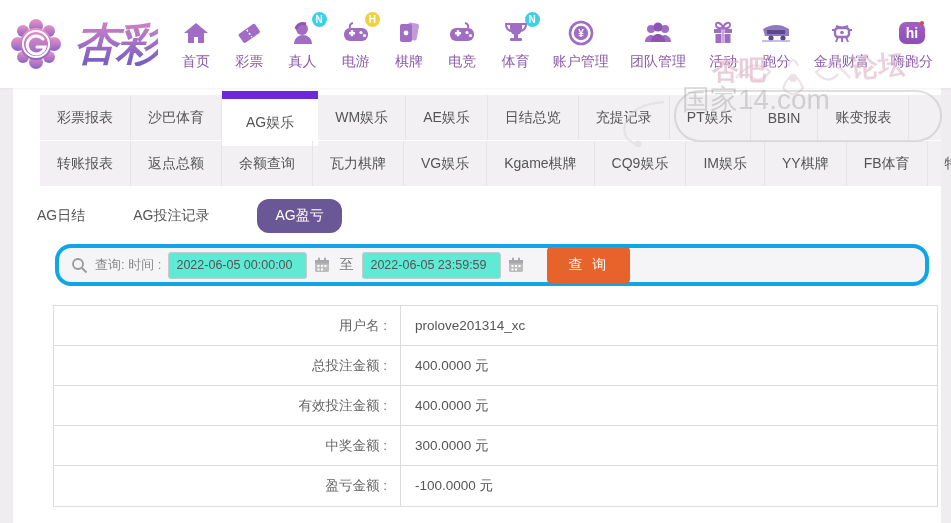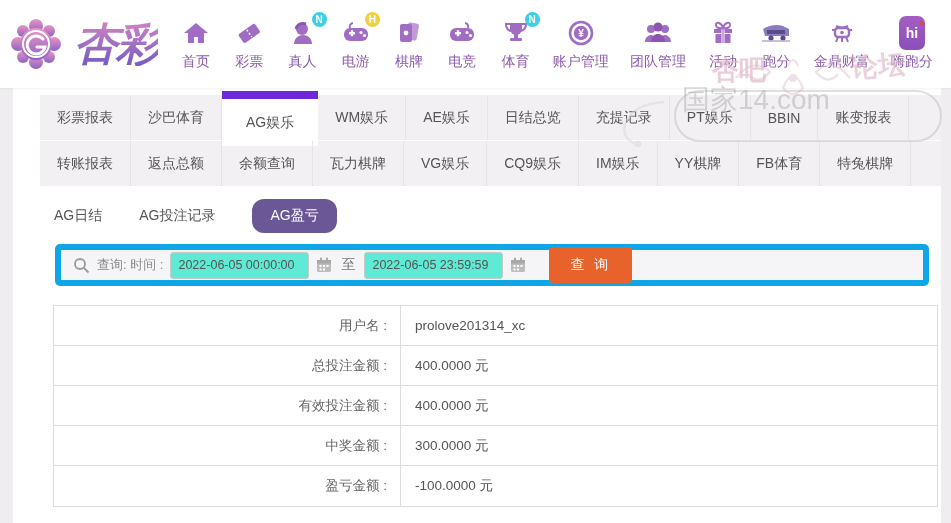--- a/index.html
+++ b/index.html
@@ -32,21 +32,21 @@
   .nav-label { font-size: 14px; color: #8a5cab; white-space: nowrap; }
   .badge {
     position: absolute; top: -6px; right: -8px;
     width: 15px; height: 15px; border-radius: 50%;
     font-size: 10px; font-weight: bold; color: #fff;
     display: flex; align-items: center; justify-content: center;
   }
   .badge-n { background: #3ecfe8; }
   .badge-h { background: #f2cf3d; }
   .hi-app {
-    width: 26px; height: 34px; border-radius: 7px;
+    width: 26px; height: 22px; border-radius: 7px;
     background: linear-gradient(180deg,#a45ec2,#8b4fb8);
     color: #fff; font-weight: bold; font-size: 14px;
     display: flex; align-items: center; justify-content: center; position: relative;
   }
   .hi-dot { position: absolute; top: 3px; right: 4px; width: 4px; height: 4px; border-radius: 50%; background: #e8423c; }
 
   
   .main {
     position: absolute; left: 13px; top: 88px; width: 928px; height: 435px;
     background: #fff; z-index: 1;
@@ -62,28 +62,28 @@
     border-right: 1px solid #e7e4e9;
     cursor: pointer; white-space: nowrap;
   }
   .tab.active {
     background: #fff; border-top: 8px solid #6d28d9;
     border-right: none; margin-top: -4px; height: 55px;
     padding: 1px 24px;
   }
 
   
-  .subtabs { margin: 13px 0 0 41px; display: flex; align-items: flex-start; gap: 37px; height: 34px; }
+  .subtabs { margin: 13px 0 0 24px; display: flex; align-items: flex-start; gap: 48px; height: 34px; }
   .subtab { font-size: 14px; color: #555; cursor: pointer; padding: 8px 0; }
   .subtab.active { background: #6a5795; color: #fff; padding: 8px 18px; border-radius: 12px; }
 
   
   .querybar {
     margin: 11px 12px 0 42px; height: 42px;
-    background: #f5f4f6; border: 6px solid #0ea5e9; border-radius: 5px;
+    background: #f5f4f6; border: 4px solid #0ea5e9; border-radius: 16px;
     display: flex; align-items: center; padding: 0 12px; gap: 7px;
   }
   .q-label { font-size: 13px; color: #8a8a8a; white-space: nowrap; }
   .q-input {
     width: 139px; height: 27px; border: 1px solid #c9c9c9; border-radius: 3px;
     background: #5eead4; font-size: 12.5px; color: #555; padding: 0 7px;
     font-family: "Liberation Sans", "DejaVu Sans", sans-serif;
   }
   .to-label { font-size: 14px; color: #777; margin: 0 2px; }
   .q-btn {
@@ -312,20 +312,21 @@
       <div class="tab">PT娱乐</div>
       <div class="tab">BBIN</div>
       <div class="tab">账变报表</div>
     </div>
     <div class="tabrow">
       <div class="tab">转账报表</div>
       <div class="tab">返点总额</div>
       <div class="tab">余额查询</div>
       <div class="tab">瓦力棋牌</div>
       <div class="tab">VG娱乐</div>
+      <div class="tab">Kgame棋牌</div>
       <div class="tab">CQ9娱乐</div>
       <div class="tab">IM娱乐</div>
       <div class="tab">YY棋牌</div>
       <div class="tab">FB体育</div>
       <div class="tab">特兔棋牌</div>
     </div>
   </div>
 
   <div class="subtabs">
     <div class="subtab">AG日结</div>

